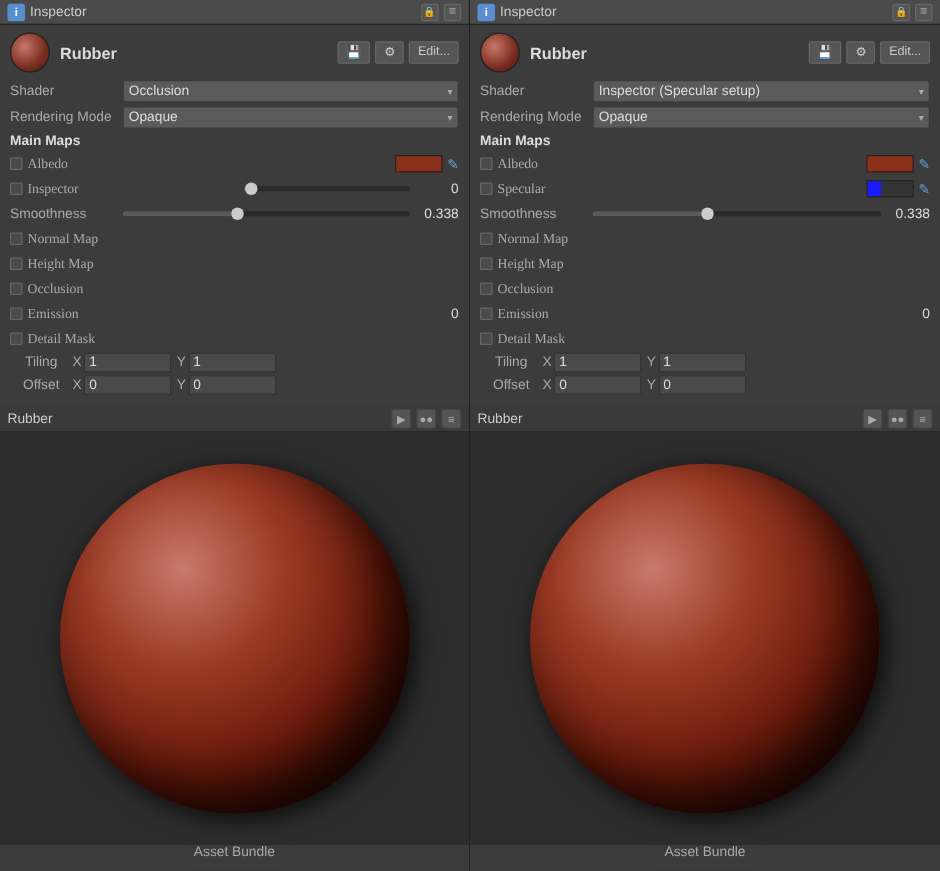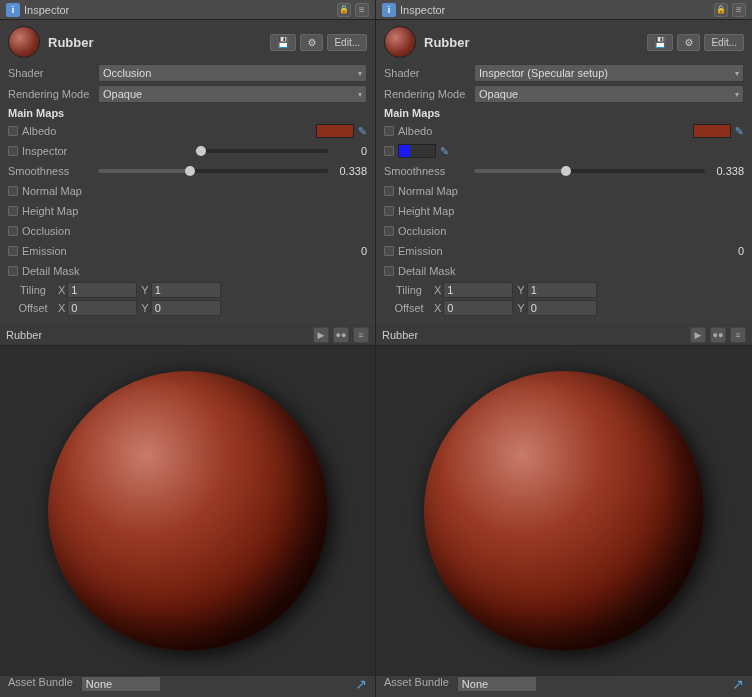--- a/index.html
+++ b/index.html
@@ -156,20 +156,21 @@
       background: #4a4a4a;
       display: flex;
       align-items: center;
       justify-content: center;
       font-size: 7px;
     }
     .map-label {
       color: #aaa;
       font-size: 11px;
       flex: 1;
+      font-family: Liberation Serif, serif;
     }
     .color-swatch {
       width: 38px;
       height: 14px;
       background: #8b2f1a;
       border: 1px solid #222;
       margin-right: 4px;
       cursor: pointer;
     }
     .color-swatch-specular {
@@ -306,24 +307,25 @@
       height: 280px;
       border-radius: 50%;
       background: radial-gradient(circle at 35% 30%, #c87a6a 0%, #9a3a25 30%, #6a1a0a 60%, #3a0a05 85%, #1a0500 100%);
       box-shadow: inset -20px -20px 40px rgba(0,0,0,0.7), 4px 4px 20px rgba(0,0,0,0.8);
     }
     .asset-bundle-bar {
       height: 22px;
       background: #3c3c3c;
       border-top: 1px solid #2a2a2a;
       display: flex;
-      align-items: flex-start;
-      padding: 0 8px;
+      align-items: center;
+      padding: 0 24px;
       gap: 8px;
       flex-shrink: 0;
+      flex-direction: column;
     }
     .asset-bundle-label {
       color: #aaa;
       font-size: 11px;
     }
     .asset-bundle-dropdown {
       height: 16px;
       background: #5a5a5a;
       border: 1px solid #3a3a3a;
       border-radius: 2px;
@@ -547,20 +549,21 @@
 
     <div class="map-row">
       <div class="map-check"></div>
       <span class="map-label">Albedo</span>
       <div class="color-swatch"></div>
       <span class="pencil-icon">✎</span>
     </div>
 
     <div class="map-row">
       <div class="map-check"></div>
+      <span class="map-label">Specular</span>
       <div class="color-swatch-specular"></div>
       <span class="pencil-icon">✎</span>
     </div>
 
     <div class="map-row">
       <span class="smoothness-label">Smoothness</span>
       <div class="slider-container">
         <div class="slider-track">
           <div class="slider-fill" style="width:40%;"></div>
           <div class="slider-thumb" style="left:40%;"></div>

